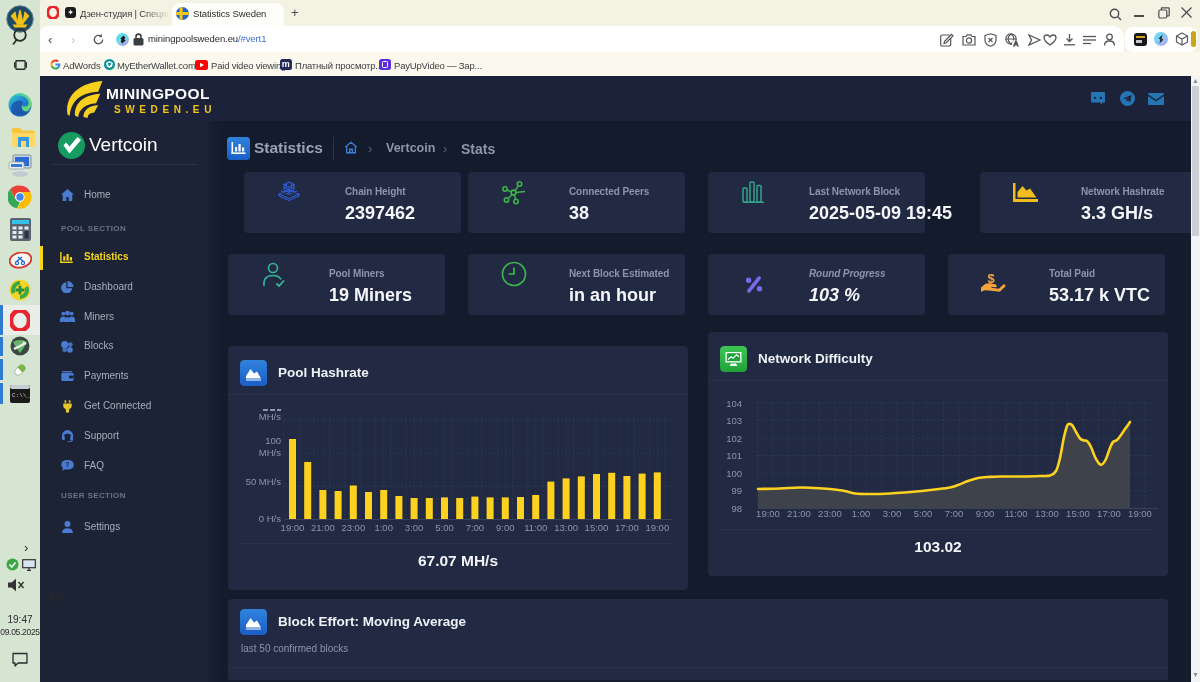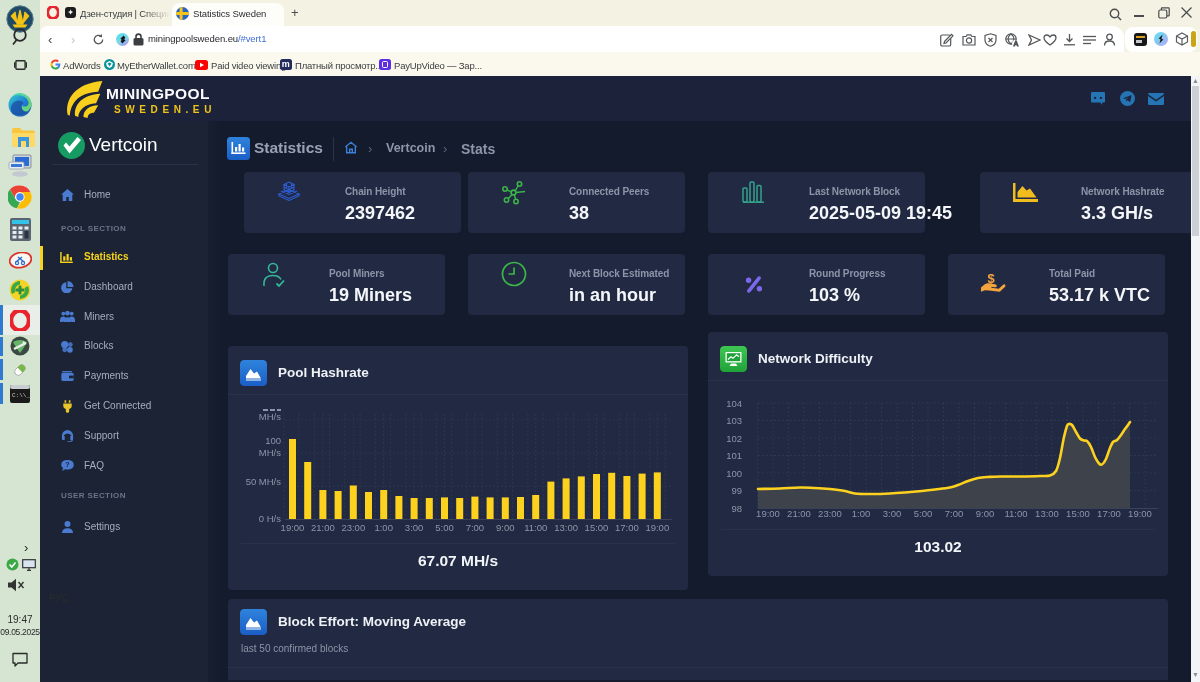--- a/index.html
+++ b/index.html
@@ -220,21 +220,21 @@
       <div class="cvalue">19 Miners</div>
   </div>
   <div class="card" style="left:468px;top:254px;">
     <svg class="abs" style="left:33px;top:7px;" width="26" height="26" viewBox="0 0 26 26" fill="none" stroke="#3cb54a" stroke-width="1.7">
       <circle cx="13" cy="13" r="11.5"></circle>
         <path d="M13 6.5 V13 H7.5"></path>
     </svg>
     <div class="clabel">Next Block Estimated</div>
       <div class="cvalue">in an hour</div>
   </div>
-  <div class="card" style="left:708px;top:254px;">
+  <div class="card" style="left:708px;top:254px;font-style:italic;">
     <svg class="abs" style="left:37px;top:22px;" width="18" height="17" viewBox="0 0 18 17" fill="#7b68ea">
       <circle cx="3.6" cy="4.2" r="2.7"></circle>
       <circle cx="14.4" cy="12.8" r="2.7"></circle>
       <rect x="7.2" y="-1.5" width="3.6" height="20" rx="1.8" transform="rotate(38 9 8.5)"></rect>
     </svg>
     <div class="clabel">Round Progress</div>
       <div class="cvalue">103 %</div>
   </div>
   <div class="card" style="left:948px;top:254px;">
     <svg class="abs" style="left:33px;top:16px;" width="25" height="27" viewBox="0 0 25 27" fill="#f5a33c">

